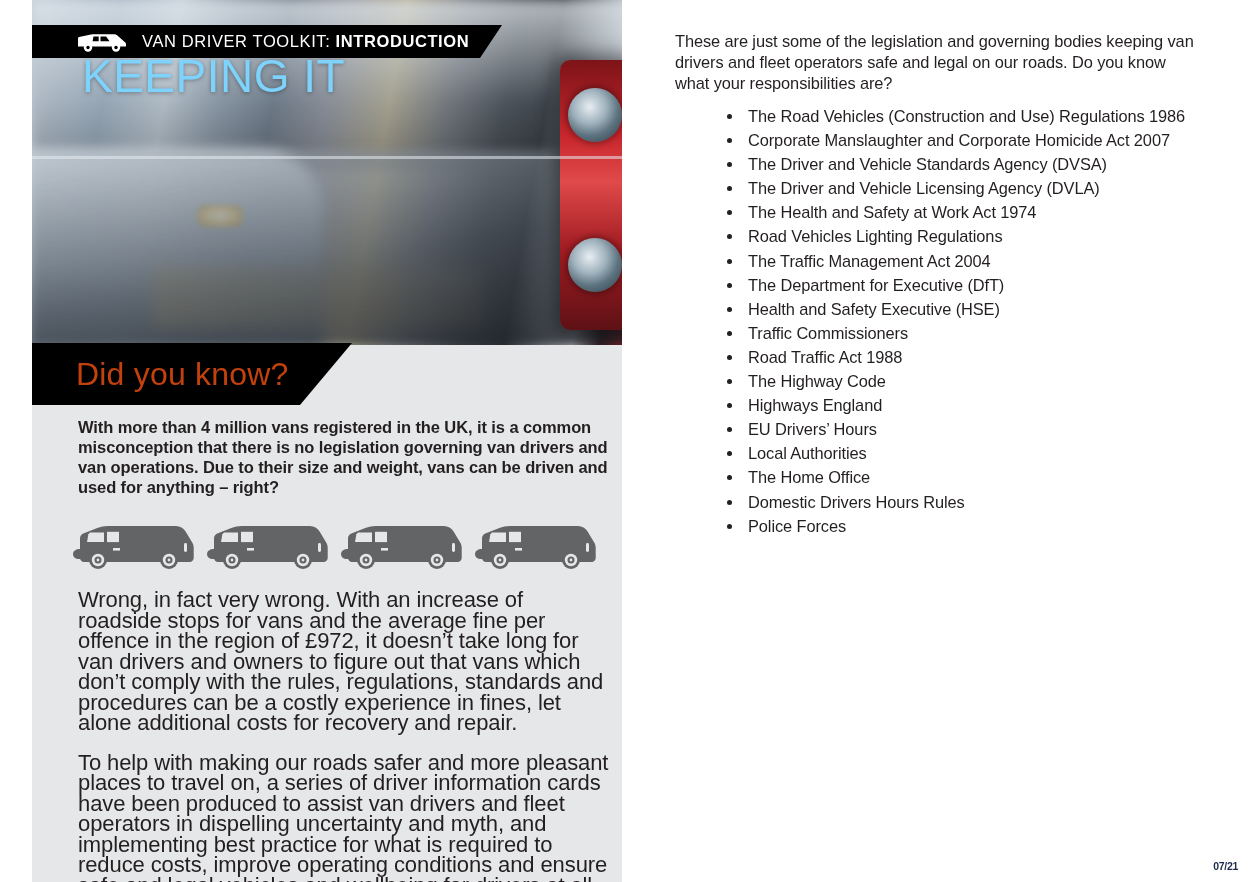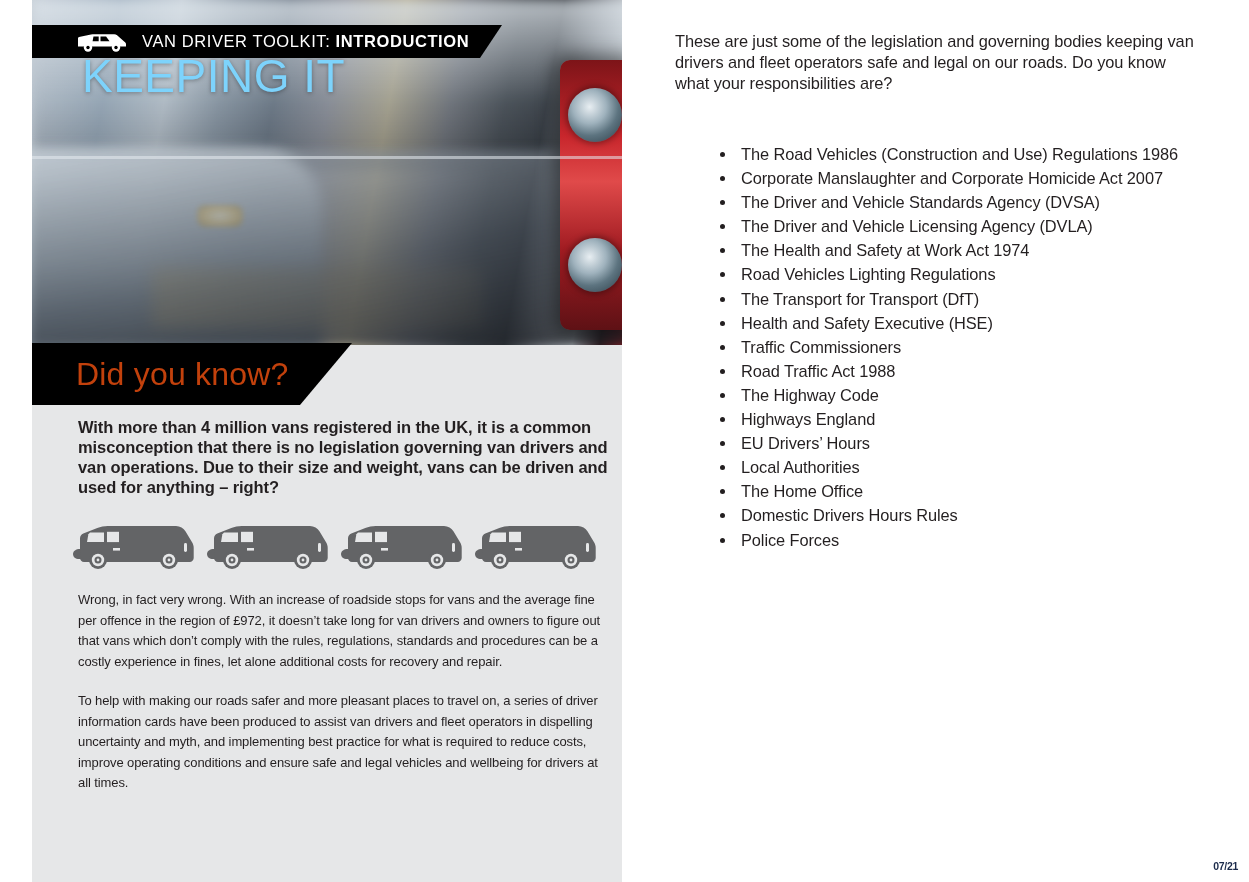--- a/index.html
+++ b/index.html
@@ -111,39 +111,38 @@
   
   #left-body { position:absolute; left:46px; top:417px; width:532px; }
   .lead {
     font-size:16.5px; line-height:20px; font-weight:700; color:#231f20;
     letter-spacing:-.1px;
   }
   #van-row {
     display:flex; gap:6px; margin:22px 0 18px -10px;
   }
   .para {
-    font-size:13px; line-height:20.5px; color:#231f20; margin-top:19px;
+    font-size:22px; line-height:20.5px; color:#231f20; margin-top:19px;
     letter-spacing:-.1px;
   }
   .para:first-of-type { margin-top:0; }
 
   
   #right-col {
     position:absolute; left:622px; top:0; width:627px; height:882px;
     background:#fff;
     padding-left:33px;
   }
   #intro-text {
     position:absolute; left:53px; top:31px; width:525px;
     font-size:16.4px; line-height:21px; color:#231f20; letter-spacing:-.1px;
   }
   #legis-list {
-    position:absolute; left:92px; top:104px; width:470px;
+    position:absolute; left:99px; top:104px; width:470px;
     list-style:none;
-    margin-top:38px;
   }
   #legis-list li {
     position:relative; padding-left:27px;
     font-size:16.4px; line-height:24.1px; color:#231f20; letter-spacing:-.1px;
   }
   #legis-list li::before {
     content:""; position:absolute; left:6px; top:10px;
     width:5px; height:5px; border-radius:50%; background:#231f20;
   }
 
@@ -283,21 +282,22 @@
 
     <p id="intro-text">These are just some of the legislation and governing bodies keeping van drivers and fleet operators safe and legal on our roads. Do you know what your responsibilities are?</p>
 
     <ul id="legis-list">
       <li>The Road Vehicles (Construction and Use) Regulations 1986</li>
       <li>Corporate Manslaughter and Corporate Homicide Act 2007</li>
       <li>The Driver and Vehicle Standards Agency (DVSA)</li>
       <li>The Driver and Vehicle Licensing Agency (DVLA)</li>
       <li>The Health and Safety at Work Act 1974</li>
       <li>Road Vehicles Lighting Regulations</li>
-      <li>The Transport for Transport (DfT)</li>
+      <li>The Traffic Management Act 2004</li>
+      <li>The Department for Executive (DfT)</li>
       <li>Health and Safety Executive (HSE)</li>
       <li>Traffic Commissioners</li>
       <li>Road Traffic Act 1988</li>
       <li>The Highway Code</li>
       <li>Highways England</li>
       <li>EU Drivers’ Hours</li>
       <li>Local Authorities</li>
       <li>The Home Office</li>
       <li>Domestic Drivers Hours Rules</li>
       <li>Police Forces</li>

